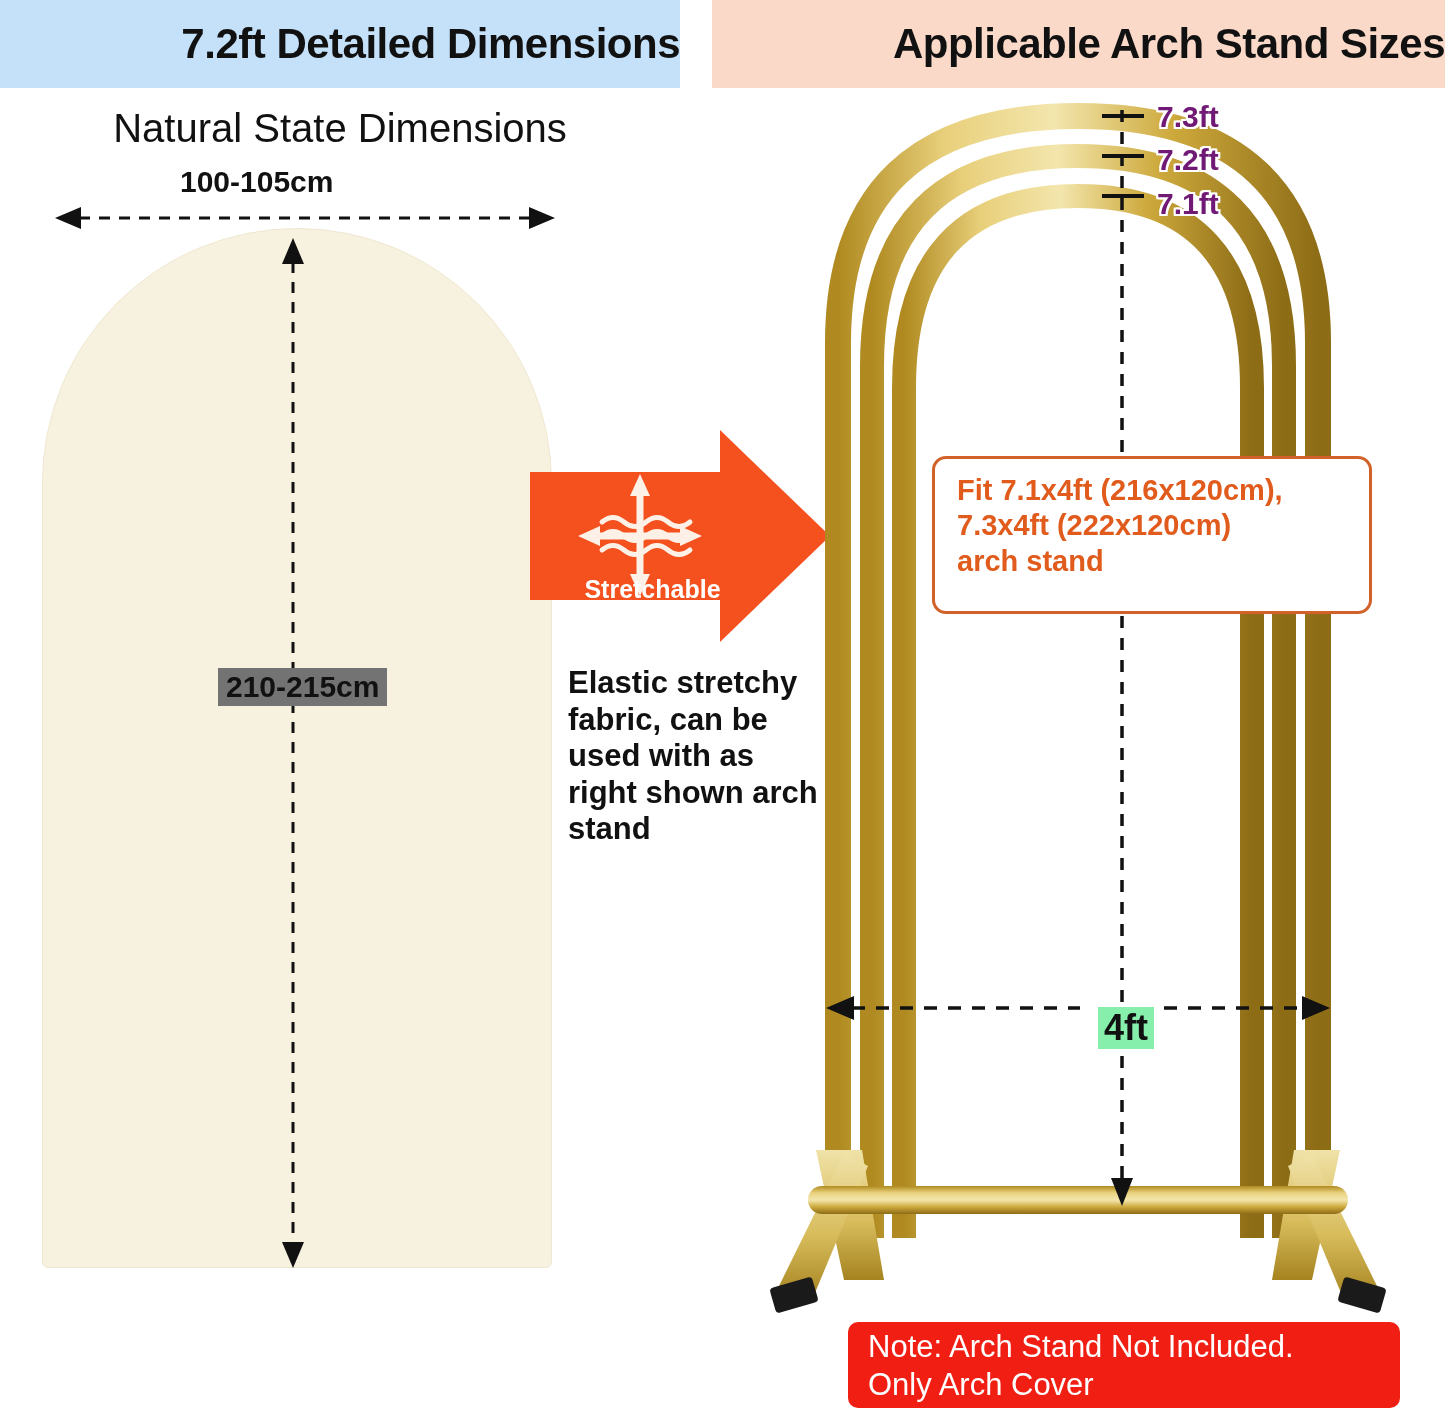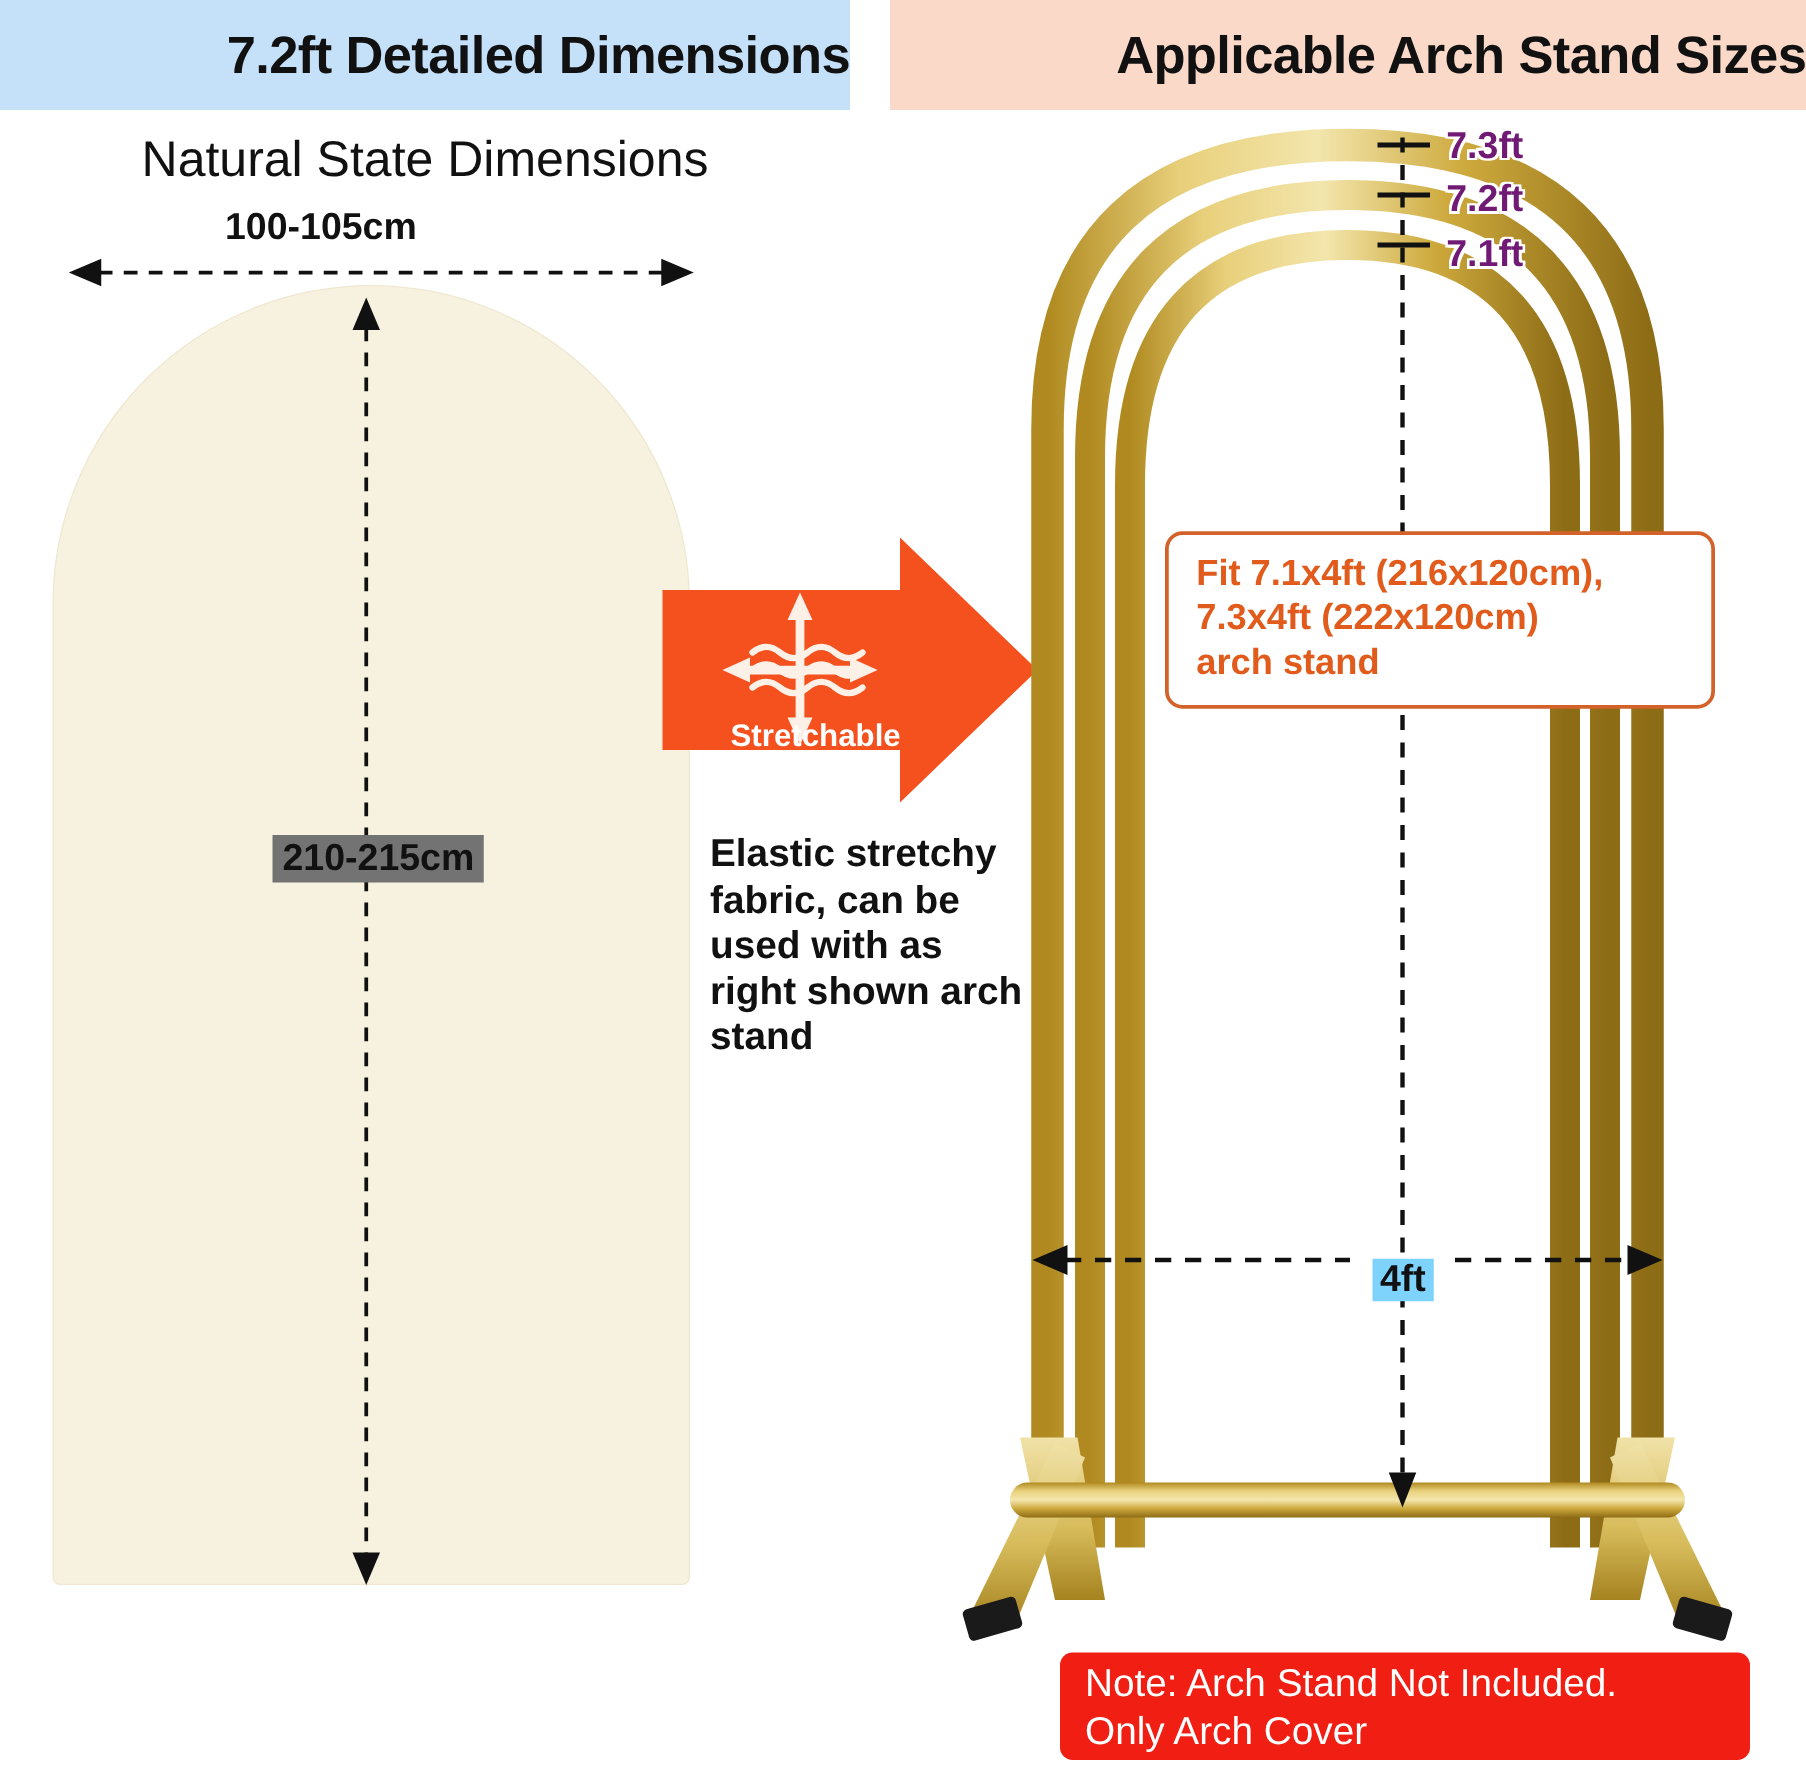--- a/index.html
+++ b/index.html
@@ -83,33 +83,33 @@
     position: absolute; font-weight: bold; font-size: 30px; color: #701a75;
     white-space: nowrap; text-shadow:
       -2px -2px 0 #fff, 2px -2px 0 #fff, -2px 2px 0 #fff, 2px 2px 0 #fff,
        0 -2px 0 #fff, 0 2px 0 #fff, -2px 0 0 #fff, 2px 0 0 #fff;
   }
   #tag-73 { left: 1157px; top: 100px; }
   #tag-72 { left: 1157px; top: 143px; }
   #tag-71 { left: 1157px; top: 187px; }
 
   #fit-box {
-    position: absolute; left: 932px; top: 425px; width: 440px;
+    position: absolute; left: 932px; top: 456px; width: 440px;
     border: 3px solid #d2622a; border-radius: 14px; background: #fff;
-    padding: 14px 18px 16px 22px;
+    padding: 14px 18px 32px 22px;
   }
   #fit-box .line {
     color: #e05b1c; font-weight: bold; font-size: 29px; line-height: 1.22;
     white-space: nowrap;
   }
 
   #width-4ft {
     position: absolute; left: 1098px; top: 1007px;
-    font-size: 30px; font-weight: bold; color: #111;
-    background: #7dd3fc; padding: 0 6px;
+    font-size: 36px; font-weight: bold; color: #111;
+    background: #86efac; padding: 0 6px;
   }
 
   #note-box {
     position: absolute; left: 848px; top: 1322px; width: 552px; height: 86px;
     background: #f01e13; border-radius: 10px; padding: 6px 14px 6px 20px;
   }
   #note-box .line { color: #fff; font-size: 31px; line-height: 1.22; white-space: nowrap; }
 
   svg { display: block; overflow: visible; }
 </style>

